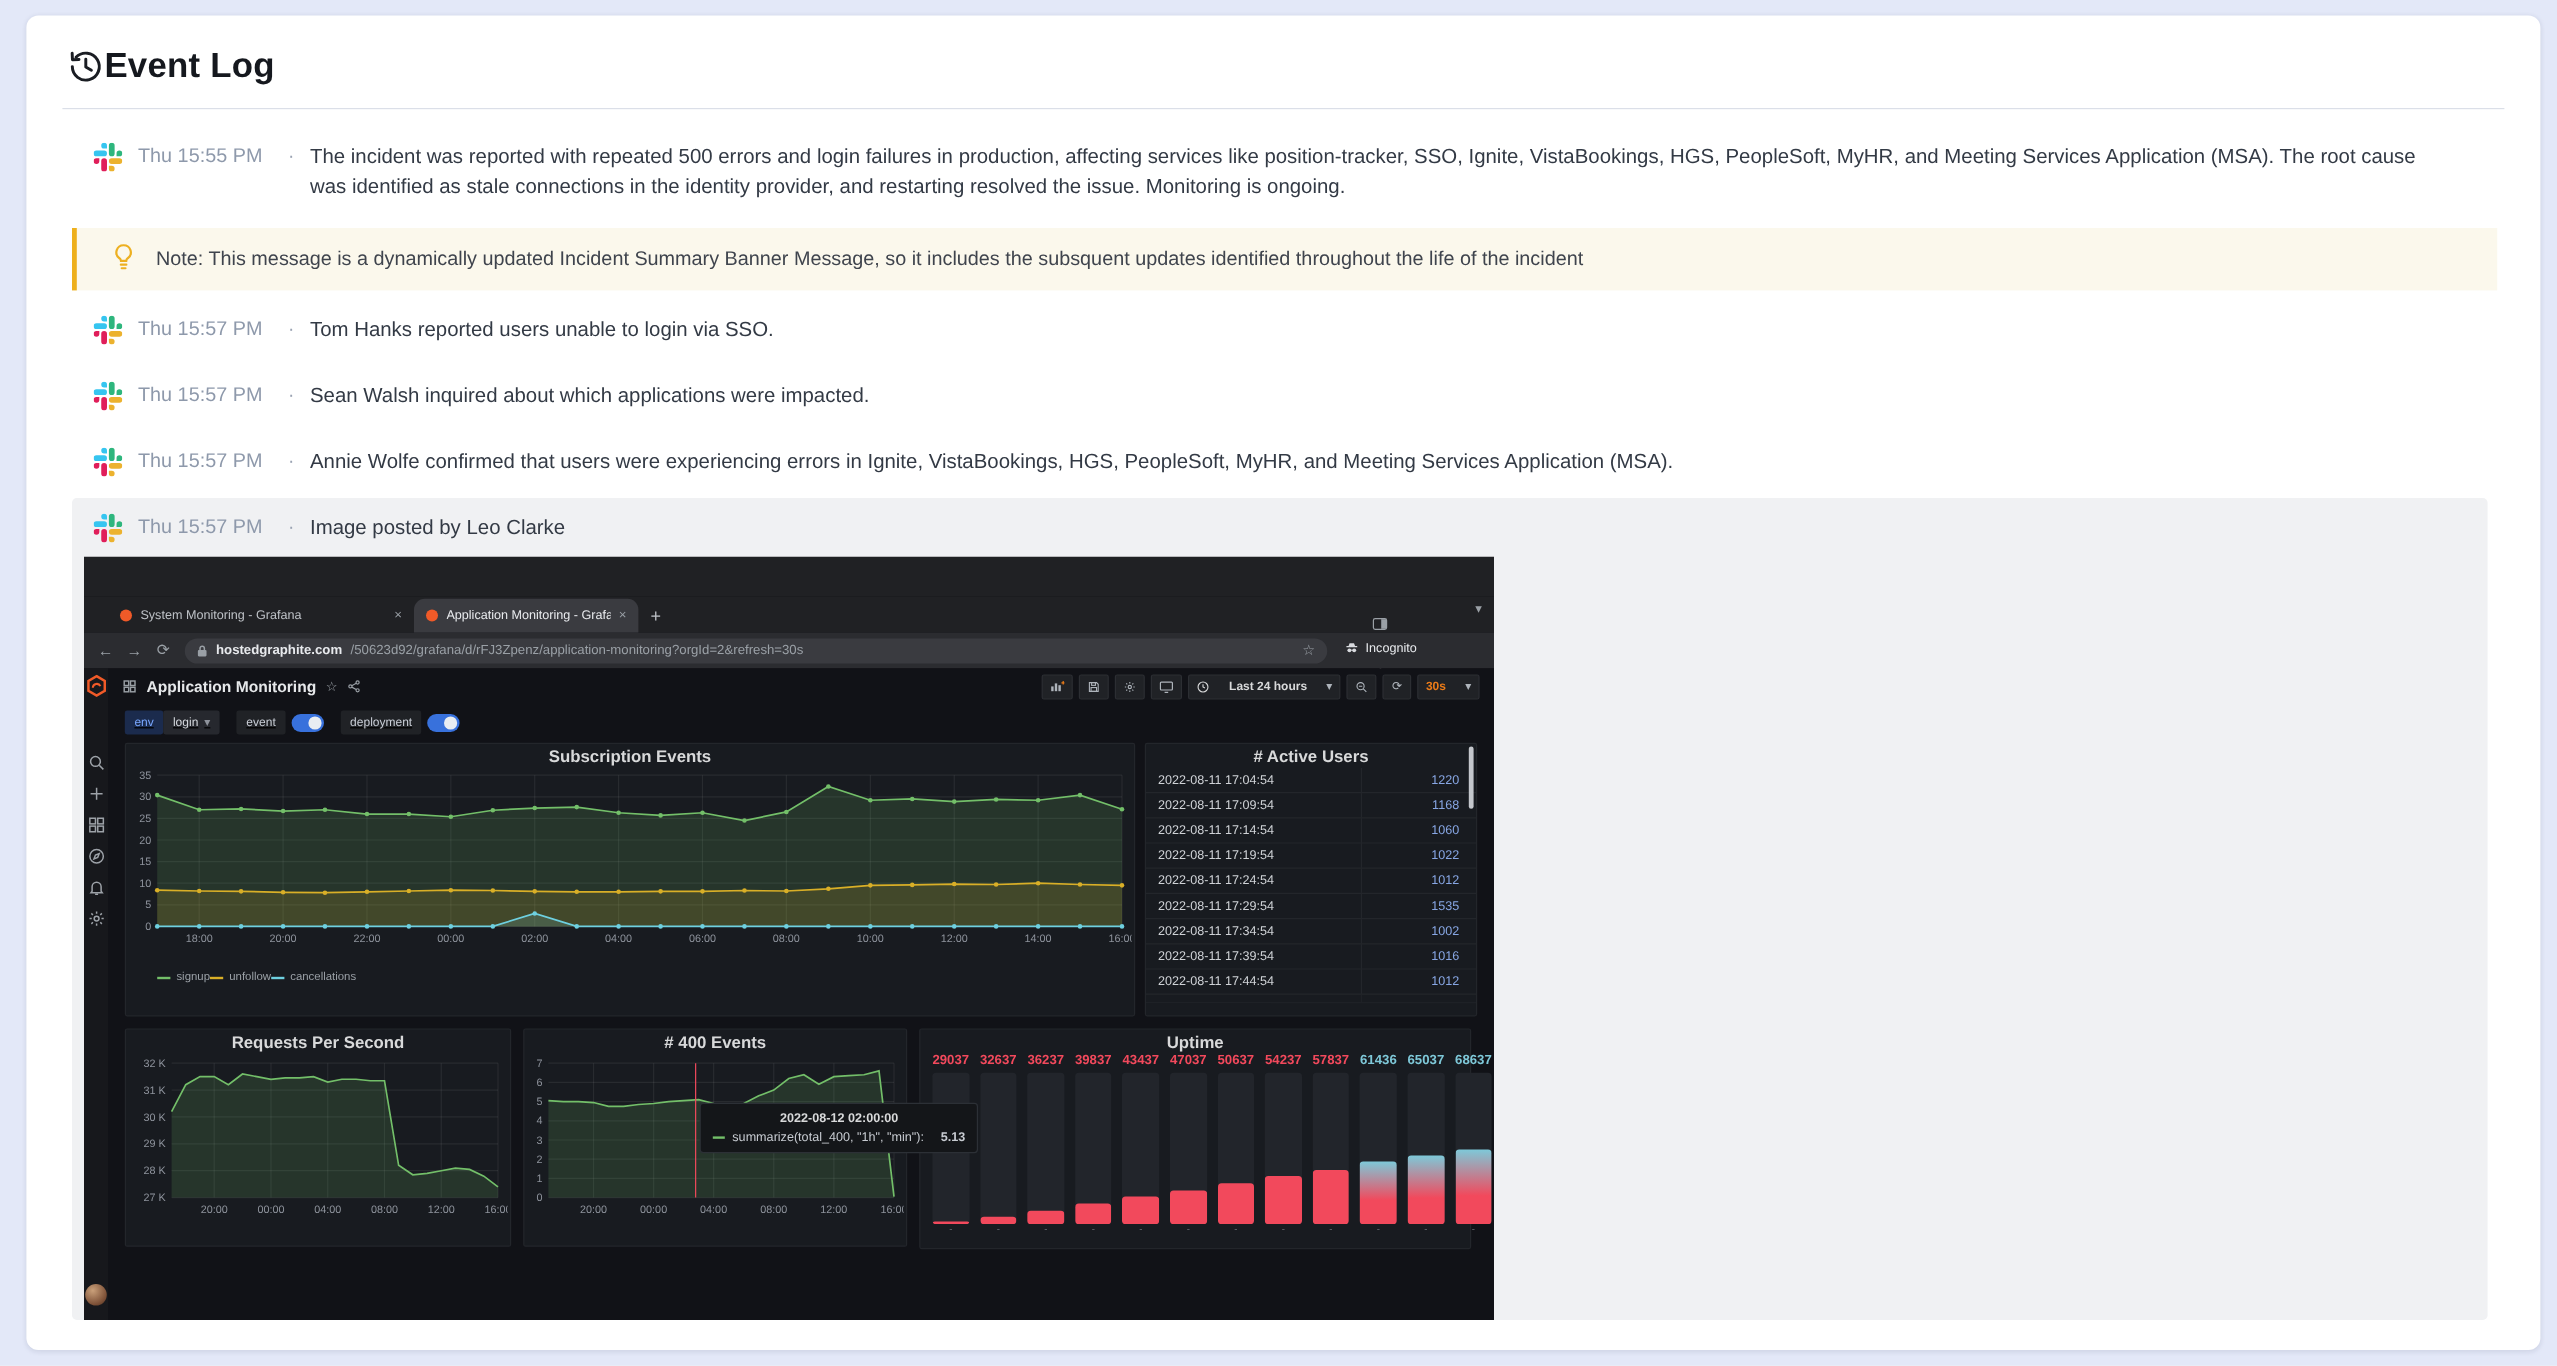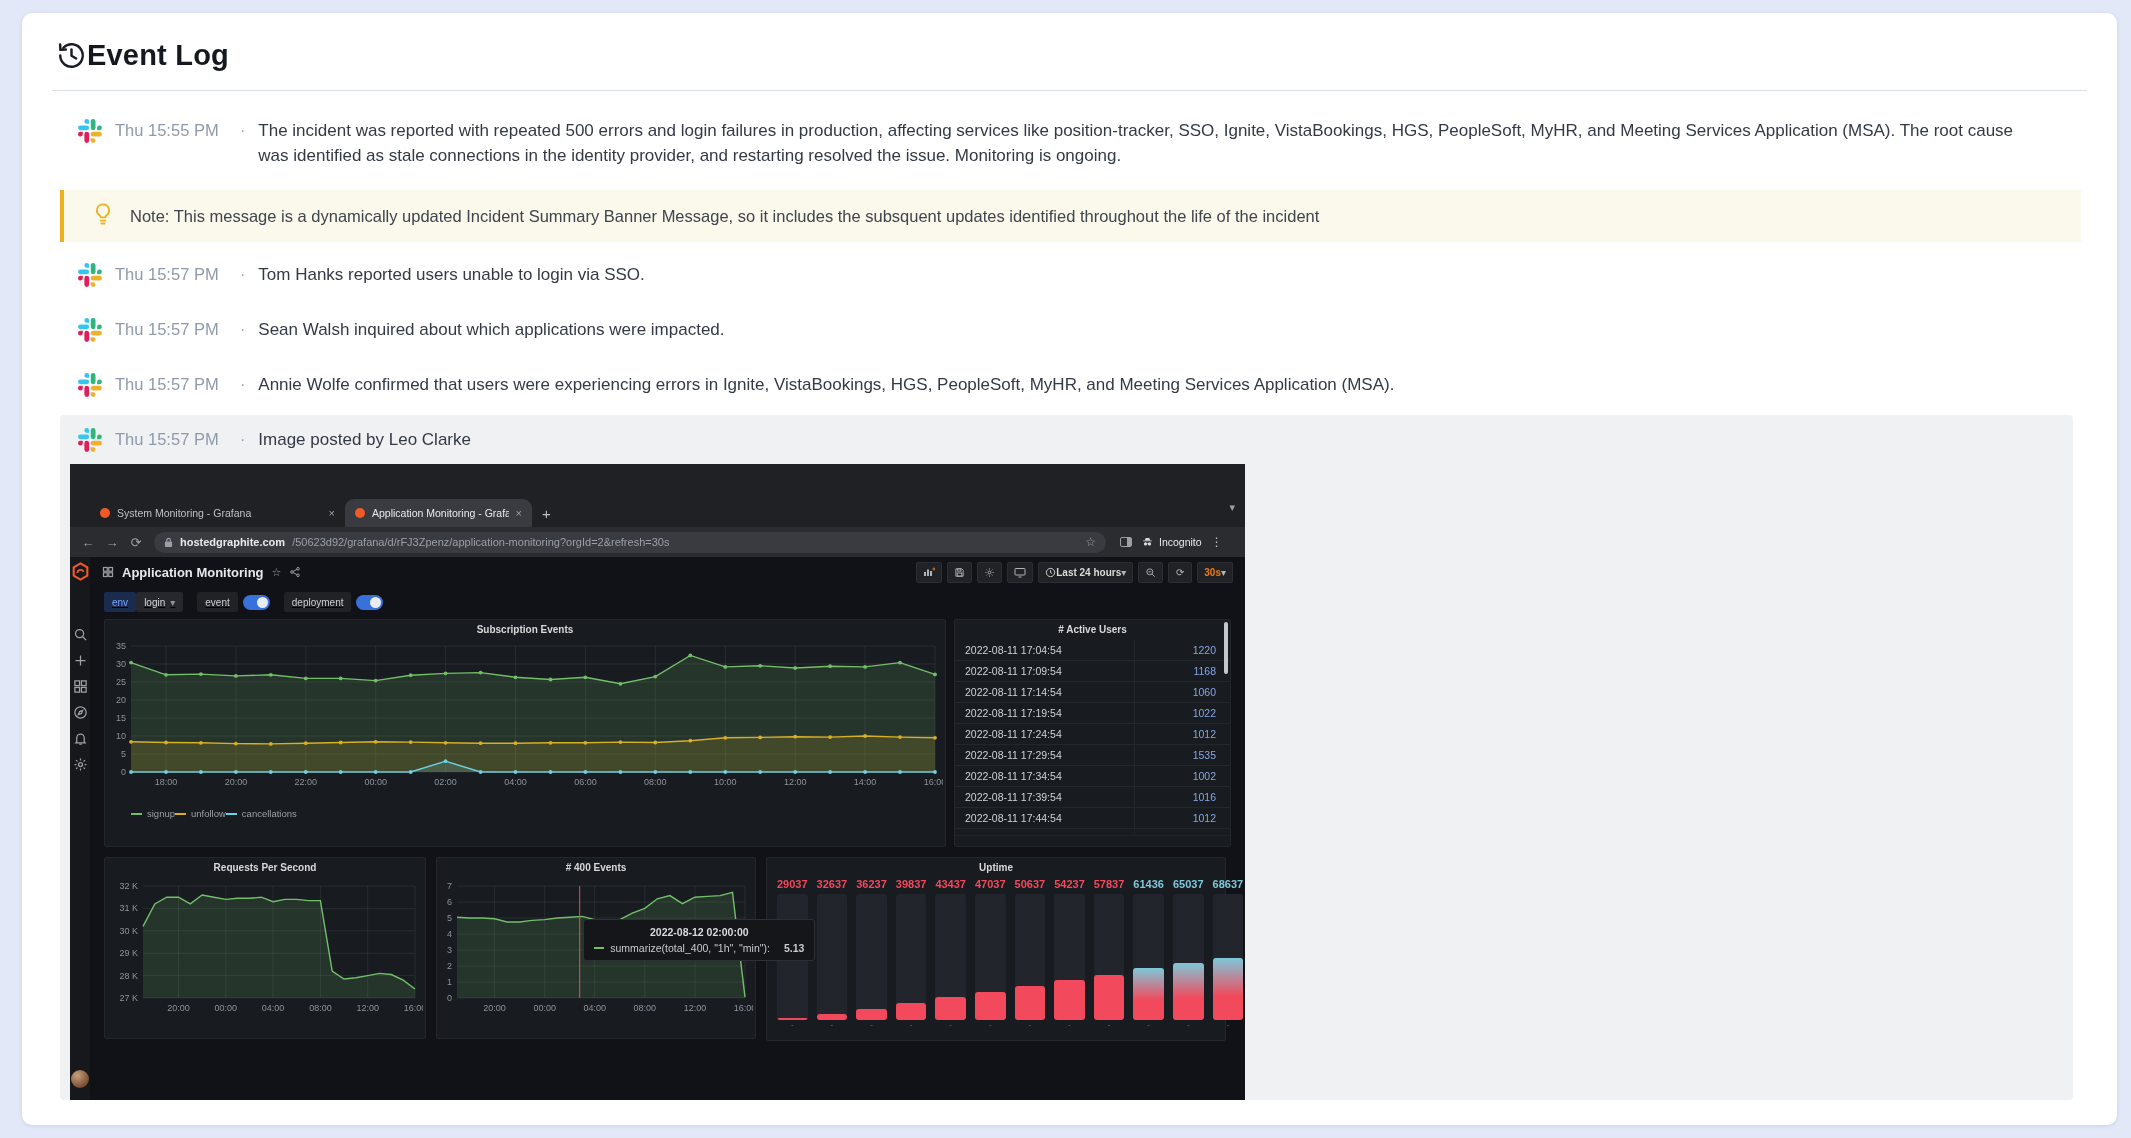--- a/index.html
+++ b/index.html
@@ -40,53 +40,53 @@
   .tab .t-close { flex:none; font-size:11px; color:#9aa0a6; }
   .newtab { color:#bdc1c6; font-size:15px; margin:0 0 5px 10px; }
   .win-chevron { position:absolute; right:10px; top:4px; color:#9aa0a6; font-size:11px; }
   .b-toolbar { height:30px; background:#2b2c30; display:flex; align-items:center; padding:0 8px; gap:4px; }
   .nav-ic { color:#9aa0a6; font-size:13px; width:20px; text-align:center; }
   .omnibox { display:flex; align-items:center; gap:7px; height:21px; width:952px; margin-left:4px;
              background:#3a3b40; border-radius:11px; padding:0 10px; font-size:11px; }
   .omnibox .domain { color:#e8eaed; font-weight:bold; }
   .omnibox .path { color:#9aa0a6; }
   .omnibox .o-star { margin-left:auto; color:#9aa0a6; font-size:12px; }
-  .tb-right { display:flex; align-items:center; gap:9px; margin-left:10px; }
+  .tb-right { display:flex; align-items:center; gap:9px; margin-left:10px;flex-direction:column; }
   .panel-ic { width:12px; height:10px; border:1.4px solid #9aa0a6; border-radius:2px; position:relative; }
   .panel-ic::after { content:""; position:absolute; right:0; top:0; bottom:0; width:4px; background:#9aa0a6; }
   .incog { display:flex; align-items:center; gap:5px; color:#e8eaed; font-size:10.5px; }
   .kebab { color:#bdc1c6; font-size:12px; }
 
   .b-content { display:flex; height:543px; }
   .g-sidebar { width:28px; background:#17181c; position:relative; display:flex; flex-direction:column; align-items:center; }
   .g-side-icons { margin-top:42px; display:flex; flex-direction:column; align-items:center; gap:11px; }
   .g-side-icons svg { display:block; }
   .g-avatar { position:absolute; bottom:12px; width:18px; height:18px; border-radius:50%;
               background:radial-gradient(circle at 35% 30%, #caa07a, #7a4e35 70%, #3c2a20); }
   .g-main { flex:1; background:#111217; }
   .g-header { height:30px; display:flex; align-items:center; gap:8px; padding:0 12px; }
   .g-title { color:#e6e8ea; font-size:13px; font-weight:bold; }
   .g-h-ic { color:#9aa0a6; font-size:11px; }
   .g-h-right { margin-left:auto; display:flex; align-items:center; gap:5px; }
   .g-btn { height:21px; min-width:24px; background:#202226; border:1px solid #2c2e33; border-radius:2px;
-           display:flex; align-items:center; justify-content:center; gap:0; padding:0 6px; color:#aeb4bb; font-size:10px; }
+           display:flex; align-items:center; justify-content:center; gap:16px; padding:0 6px; color:#aeb4bb; font-size:10px; }
   .g-btn .orange { color:#eb7b18; font-weight:bold; }
   .g-vars { height:30px; display:flex; align-items:center; gap:14px; padding:0 14px;text-decoration:underline; }
   .chip-group { display:flex; align-items:center; }
   .chip { height:20px; display:flex; align-items:center; padding:0 8px; font-size:10px; border-radius:2px; }
   .chip.env { background:#1b2b4d; color:#79a7ff; }
   .chip.val { background:#26282e; color:#d5d9de; gap:5px; }
   .chip.lab { background:#202226; color:#c9ced6; }
   .toggle { width:27px; height:15px; border-radius:8px; background:#3871dc; position:relative; margin-left:5px; }
   .toggle::after { content:""; position:absolute; right:2px; top:2px; width:11px; height:11px; border-radius:50%; background:#e9edf2; }
   .g-grid { padding:2px 14px 0 14px; }
   .g-row { display:flex; gap:8px; }
   .g-row2 { margin-top:10px; gap:10px; }
   .gpanel { background:#181b20; border:1px solid #23262b; border-radius:2px; position:relative; }
-  .gp-title { height:20px; line-height:20px; text-align:center; color:#d8d9da; font-size:10px; font-weight:bold; }
+  .gp-title { height:20px; line-height:20px; text-align:center; color:#d8d9da; font-size:14px; font-weight:bold; }
   .ax { fill:#8e939c; font-size:9px; font-family:"Liberation Sans",sans-serif; }
   .grid-line { stroke:rgba(255,255,255,0.07); stroke-width:1; }
   .se-legend { display:flex; gap:0; padding-left:26px; margin-top:2px; }
   .lg { display:flex; align-items:center; gap:5px; color:#9aa0a6; font-size:9.5px; }
   .lg i { width:11px; height:2px; display:block; }
 
   .au-rows { overflow:hidden; height:205px; position:relative; }
   .au-row { display:flex; height:21px; line-height:21px; font-size:10.5px; border-bottom:1px solid rgba(255,255,255,0.05);gap:36px; }
   .au-time { width:52%; padding-left:10px; color:#cfd2d6; }
   .au-val { flex:1; text-align:right; padding-right:14px; color:#87a6e3; border-left:1px solid rgba(255,255,255,0.05); }

